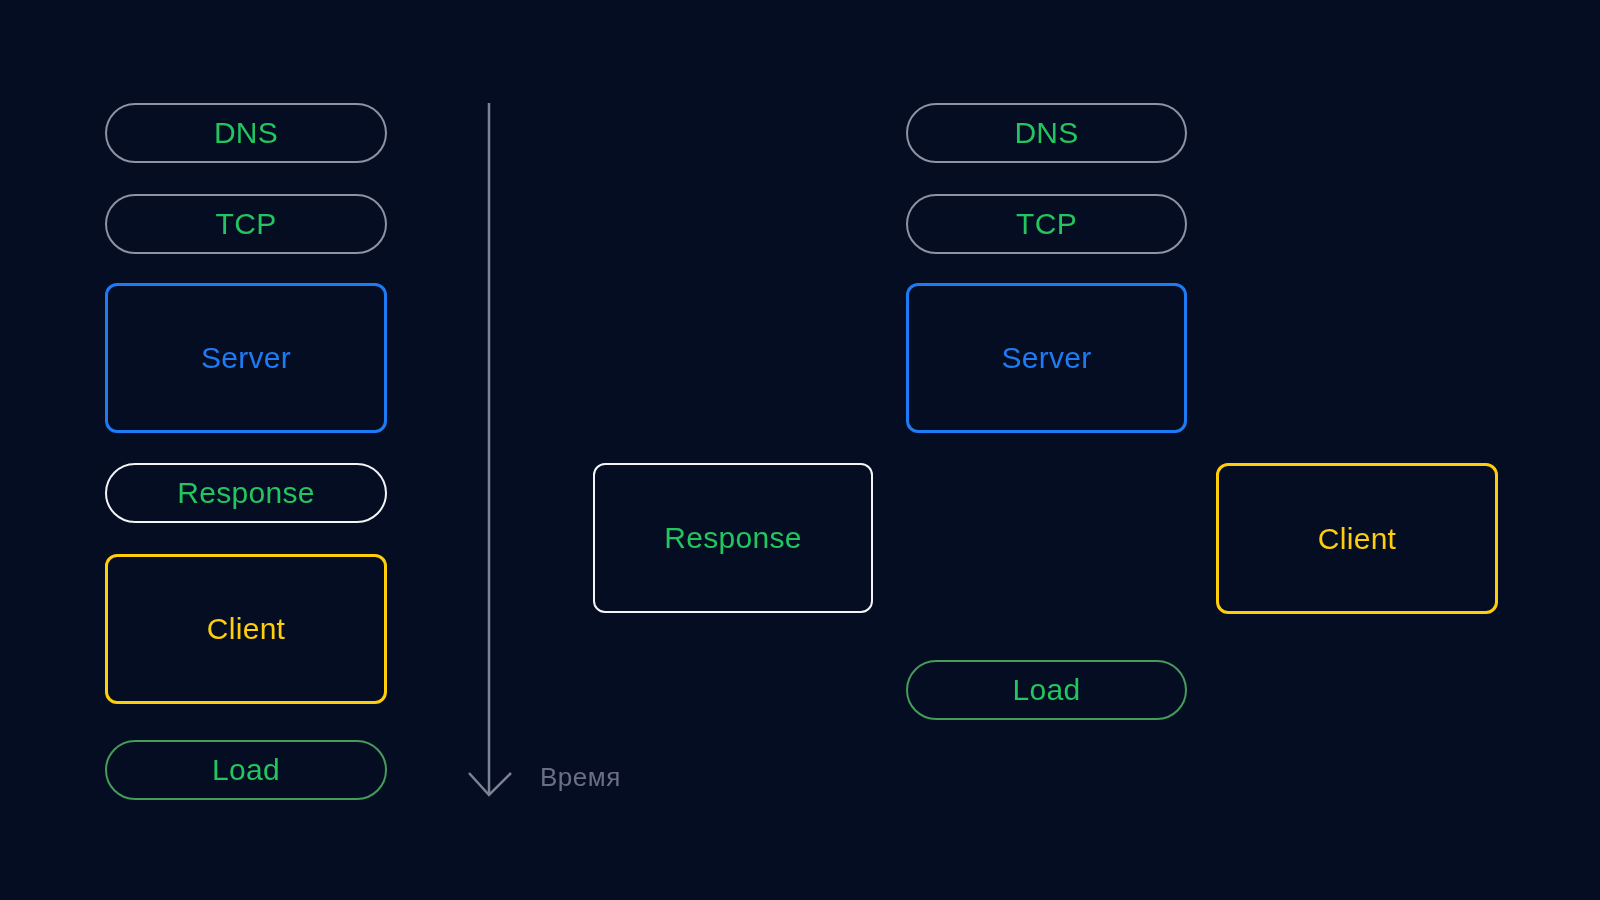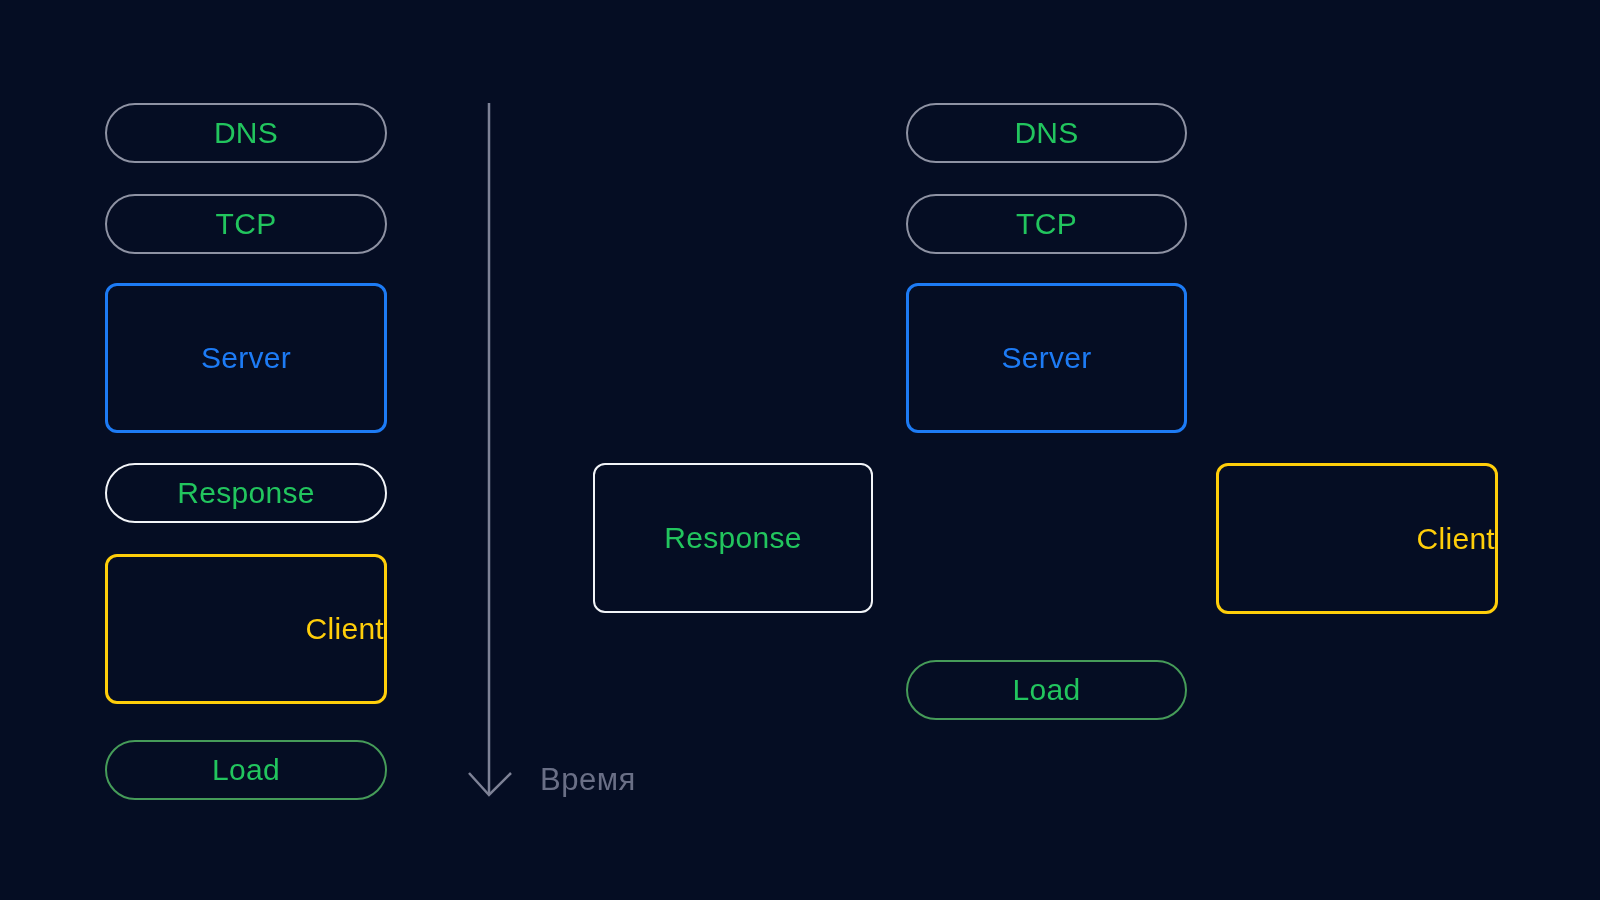--- a/index.html
+++ b/index.html
@@ -23,27 +23,27 @@
     justify-content: center;
     font-size: 30px;
     letter-spacing: 0.3px;
     color: #22c55e;
   }
   .pill { border-radius: 31px; border: 2px solid #8e92a3; }
   .big  { border-radius: 12px; border: 3px solid #ffffff; }
   .b-gray   { border-color: #8e92a3; }
   .b-white  { border-color: #f2f4f8; }
   .b-blue   { border-color: #1d7bf5; color: #1d7bf5; }
-  .b-yellow { border-color: #ffce0a; color: #ffce0a; justify-content: flex-end; }
+  .b-yellow { border-color: #ffce0a; color: #ffce0a; }
   .b-green  { border-color: #469c59; margin-top: 7px; }
   .axis-label {
     position: absolute;
     left: 540px;
     top: 762px;
-    font-size: 31px;
+    font-size: 26px;
     color: #6a6f86;
     letter-spacing: 0.5px;
   }
   .axis-arrow {
     position: absolute;
     left: 458px;
     top: 95px;
   }
 </style>
 </head>

